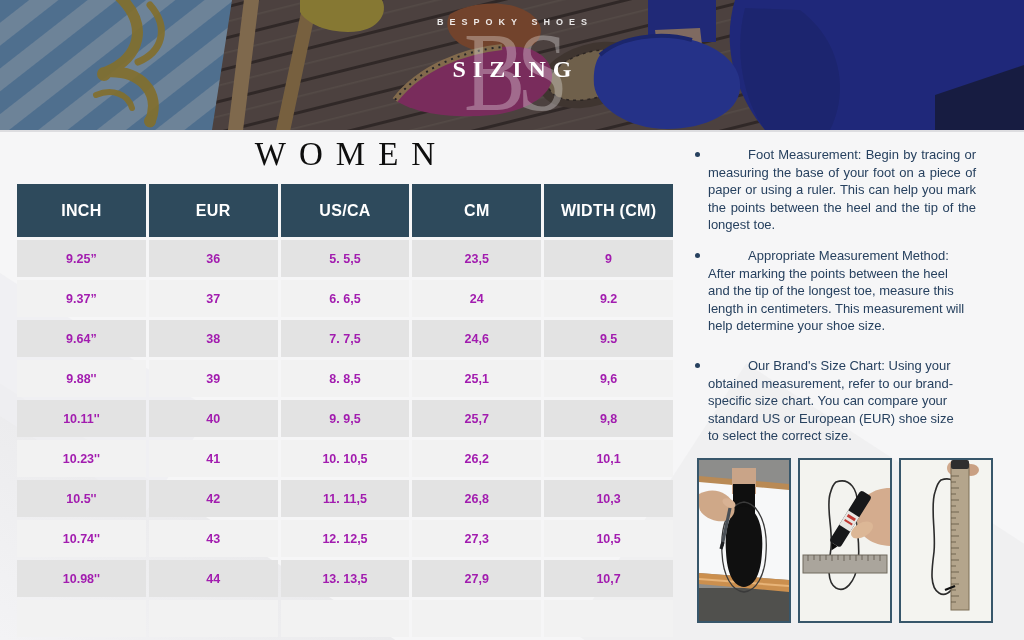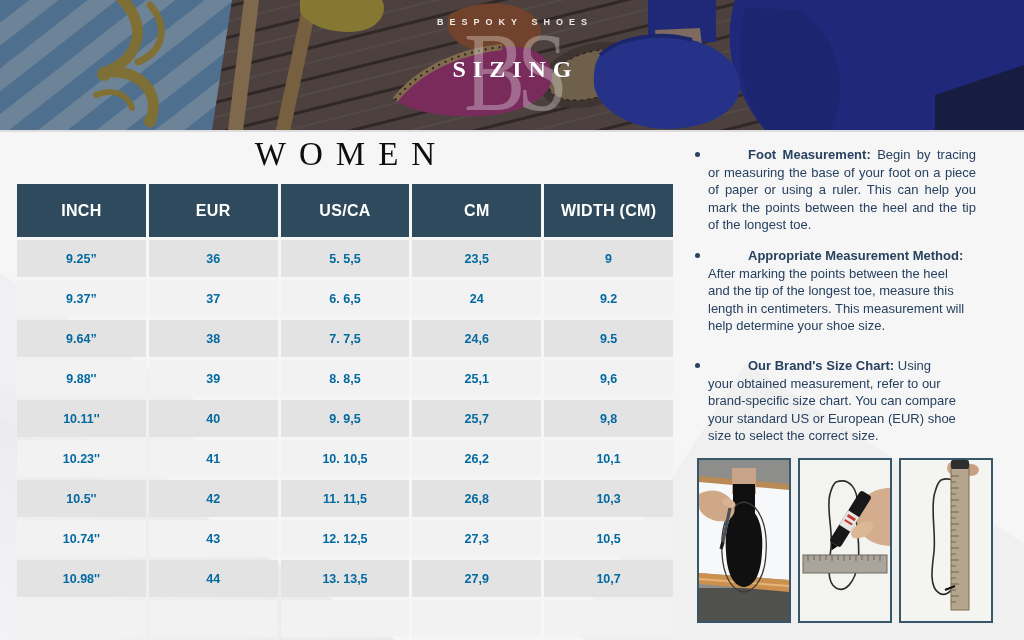--- a/index.html
+++ b/index.html
@@ -33,32 +33,32 @@
   
   .women-title{position:absolute;left:14px;top:133px;width:662px;z-index:3;
                text-align:center;font-family:"Liberation Serif",serif;font-weight:normal;
                font-size:33px;line-height:42px;letter-spacing:13px;text-indent:13px;color:#0e0e0e;}
 
   
   .size-table{position:absolute;left:14px;top:181px;width:662px;z-index:3;
               border-collapse:separate;border-spacing:3px;table-layout:fixed;}
   .size-table th{background:#2e4a5c;color:#fff;font-size:16px;font-weight:bold;
                  letter-spacing:.3px;height:51px;text-align:center;}
-  .size-table td{font-size:12.5px;font-weight:bold;color:#0369a1;height:35px;
+  .size-table td{font-size:12.5px;font-weight:bold;color:#a21caf;height:35px;
                  text-align:center;}
   .size-table tr:nth-child(odd) td{background:#e3e3e3;}
   .size-table tr:nth-child(even) td{background:#f2f2f2;}
 
   
   .instructions{position:absolute;left:695px;top:146px;width:300px;z-index:3;color:#27415f;}
   .item{display:flex;margin-bottom:13px;}
   .dot{flex:none;width:5px;height:5px;border-radius:50%;background:#27415f;
        margin:6px 8px 0 0;}
   .btext{font-size:13px;line-height:17.6px;}
-  .btext b{font-weight:bold;padding-left:40px;}
+  .btext b{font-weight:normal;padding-left:40px;}
   .item1 .btext{width:268px;text-align:justify;}
   .item2{margin-bottom:22px;}
   .item2 .btext{width:258px;}
   .item3 .btext{width:248px;}
 
   
   .photos{position:absolute;left:697px;top:458px;z-index:3;display:flex;gap:7px;}
   .photo{width:94px;height:165px;border:2px solid #37566a;background:#fff;
          box-sizing:border-box;overflow:hidden;}
 </style>

